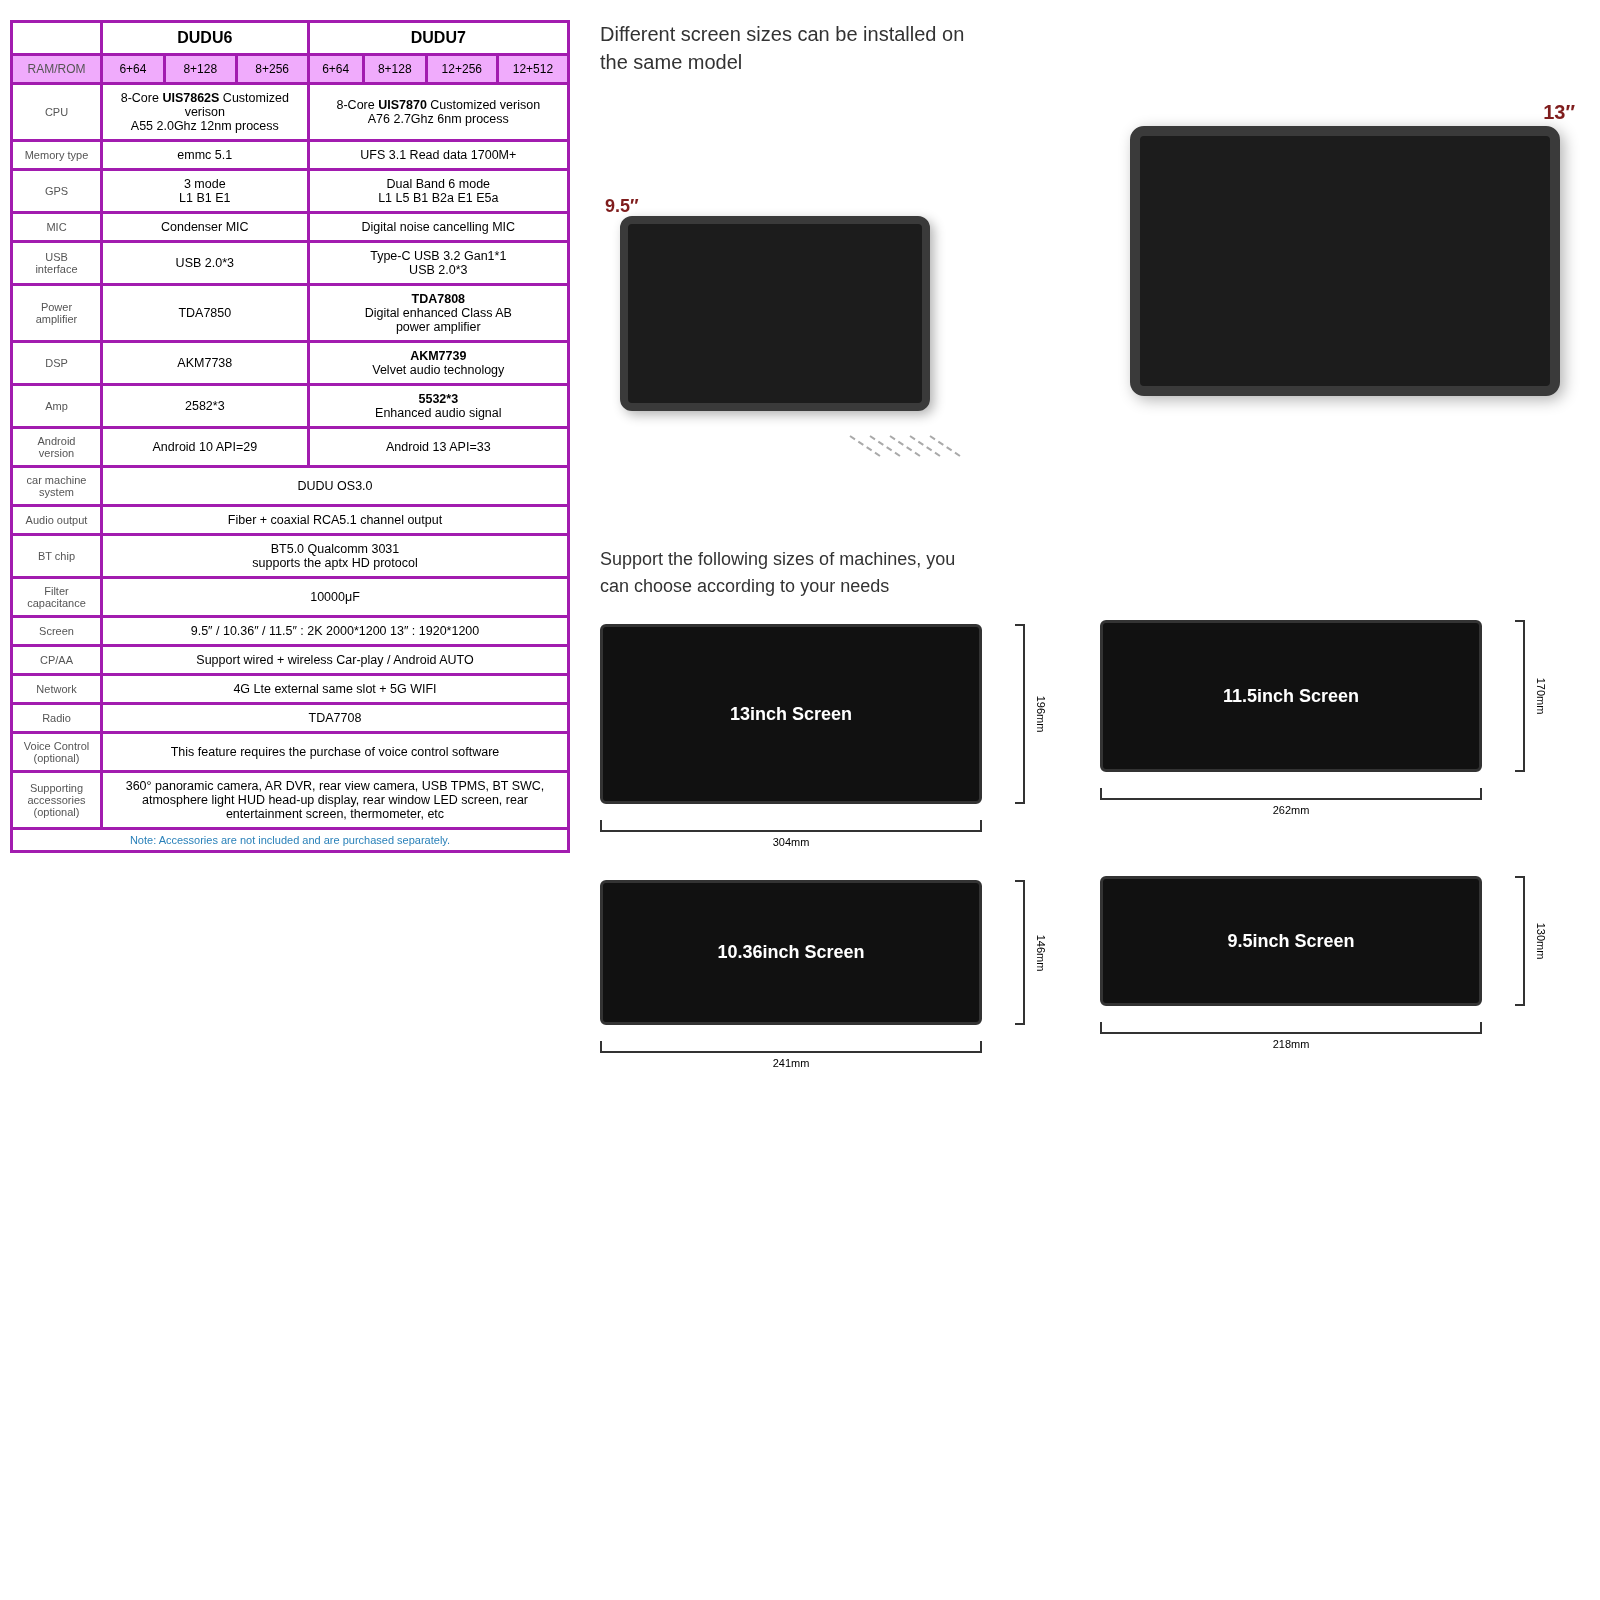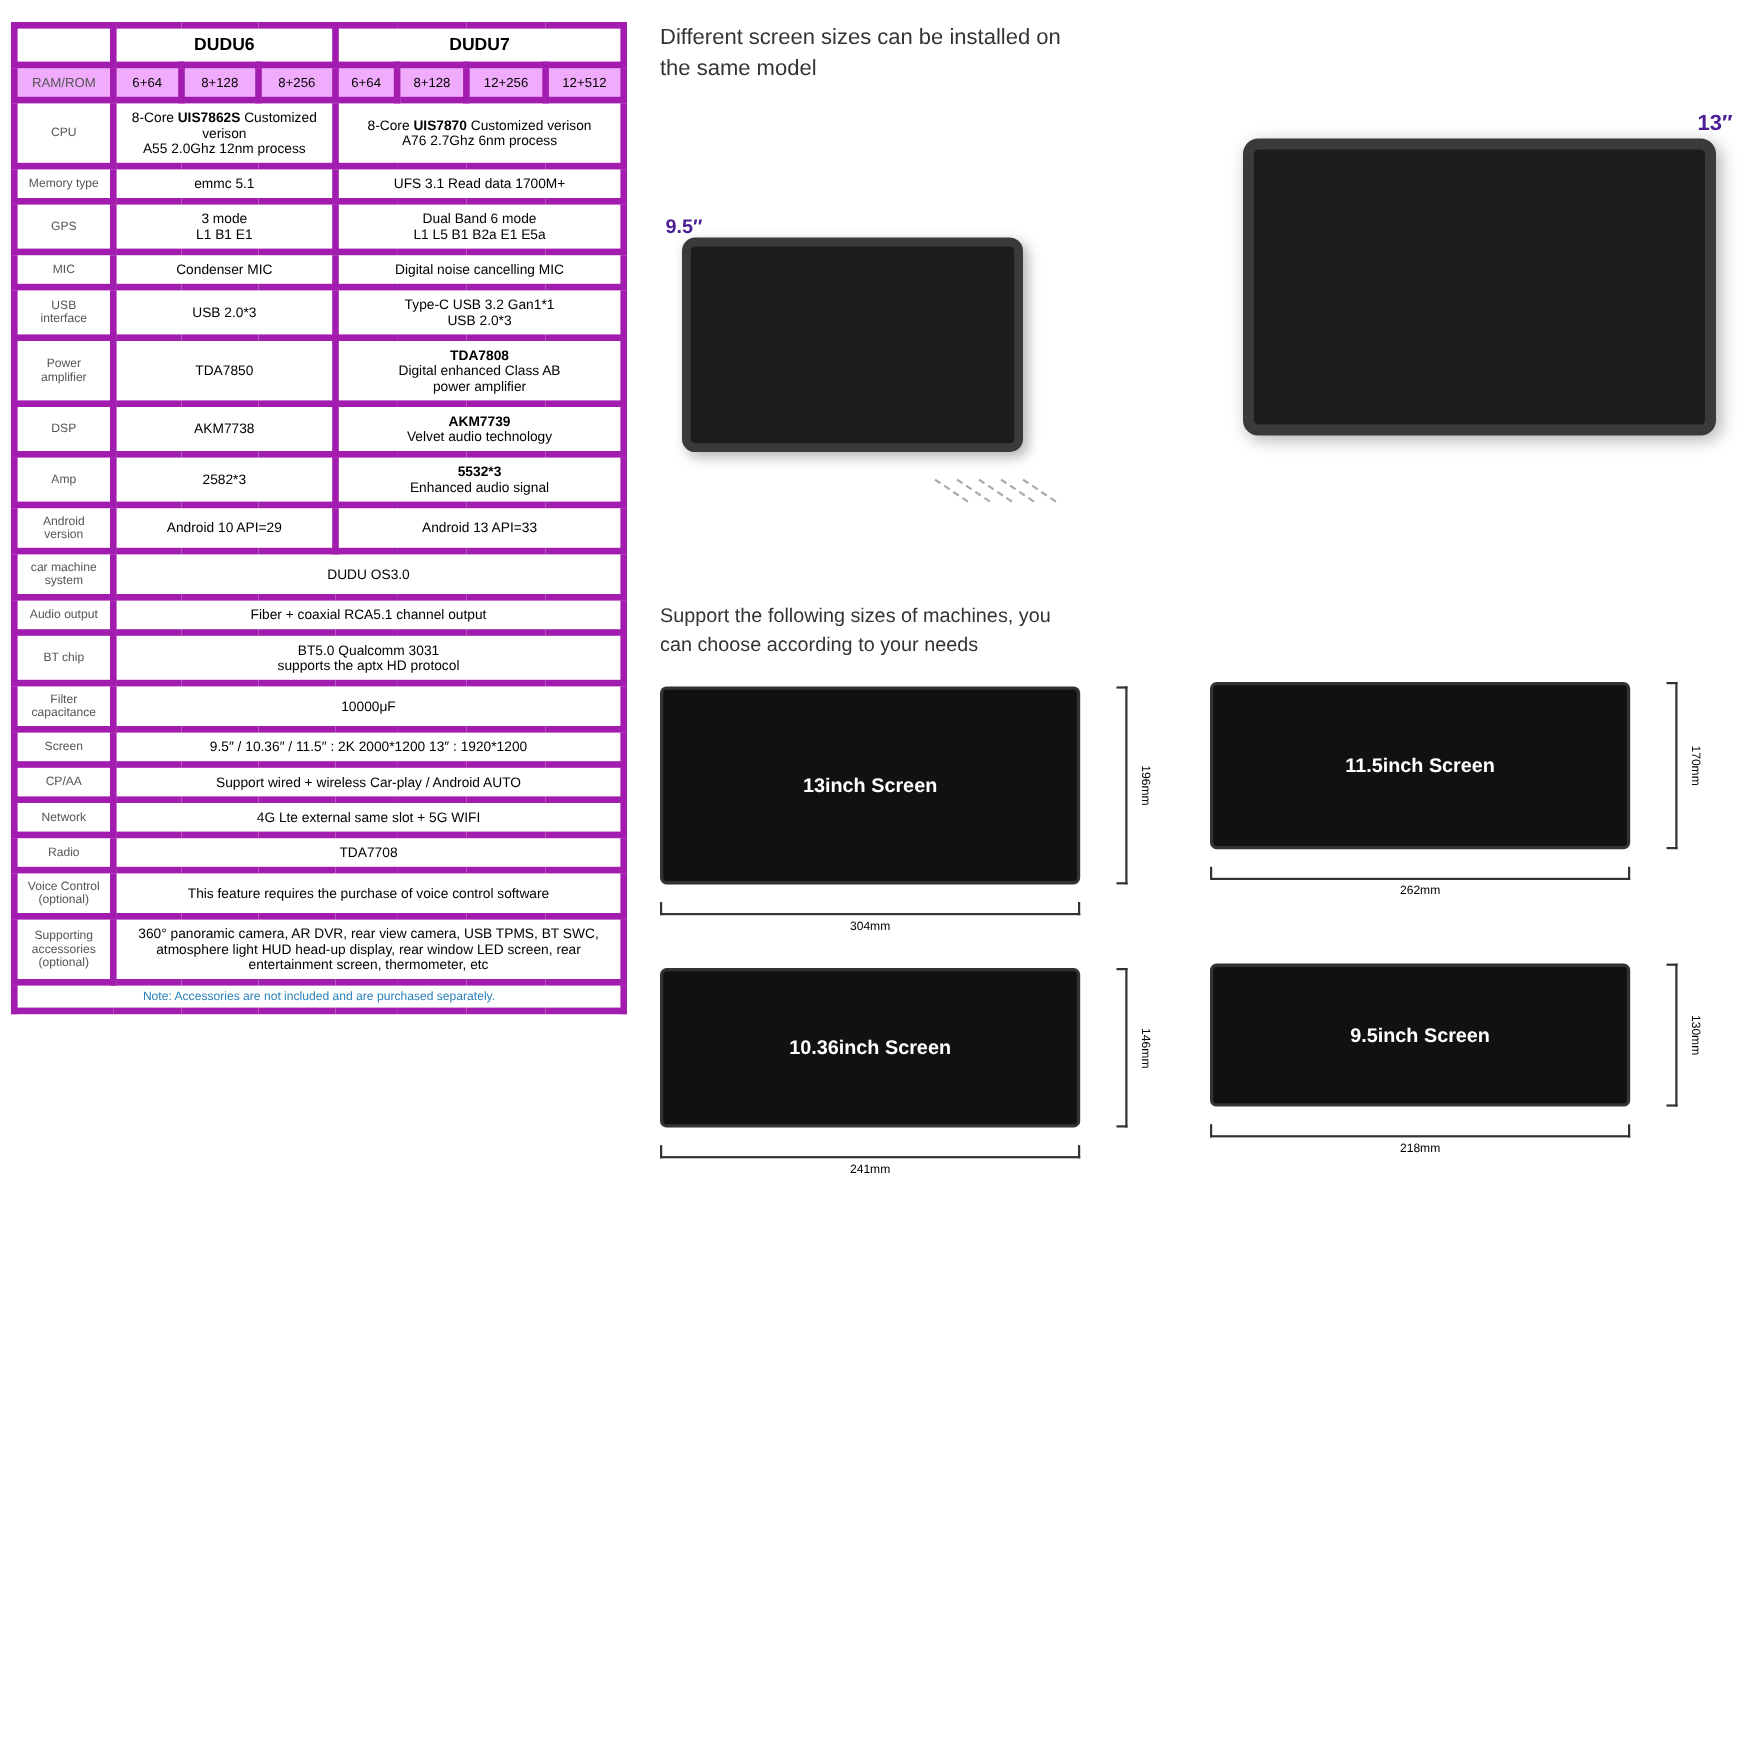--- a/index.html
+++ b/index.html
@@ -20,21 +20,21 @@
       flex: 1;
       padding: 20px 20px;
     }
     
     .spec-table {
       width: 100%;
       border-collapse: collapse;
       font-size: 13px;
     }
     .spec-table th, .spec-table td {
-      border: 6px solid #a21caf;
+      border: 3px solid #a21caf;
       padding: 6px 8px;
       text-align: center;
       vertical-align: middle;
       margin-top: 33px;
     }
     .spec-table .row-label {
       text-align: center;
       font-size: 12px;
       color: #555;
       background: #fff;
@@ -64,21 +64,21 @@
     }
     .screens-comparison {
       position: relative;
       height: 420px;
       margin-bottom: 30px;
     }
     .screen-label {
       position: absolute;
       font-size: 18px;
       font-weight: bold;
-      color: #4c1d95;
+      color: #7f1d1d;
     }
     .label-13 {
       top: 10px;
       right: 10px;
     }
     .label-9-5 {
       top: 108px;
       left: 10px;
     }
     .right-bottom-text {

